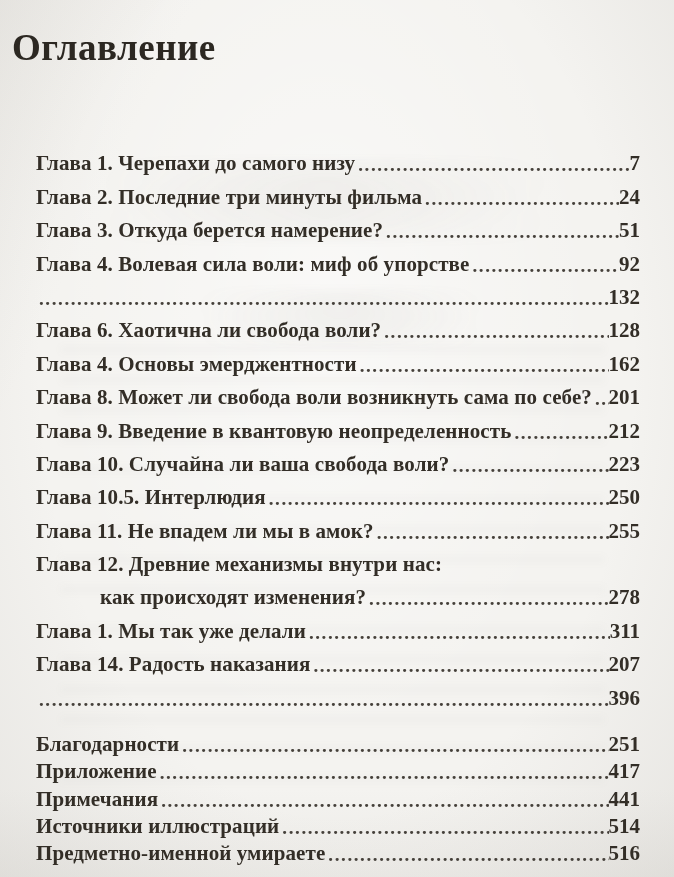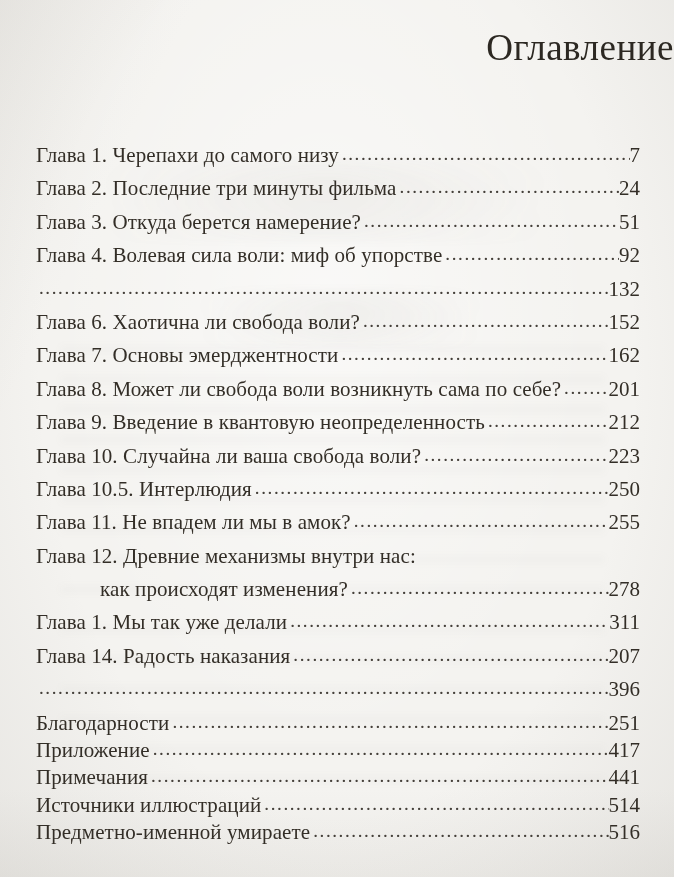--- a/index.html
+++ b/index.html
@@ -44,42 +44,43 @@
       rgba(140,134,122,0.055) 0px, rgba(140,134,122,0.055) 9px,
       rgba(0,0,0,0) 9px, rgba(0,0,0,0) 30px);
   }
   .ghost-head{
     background:
       radial-gradient(ellipse at 50% 30%, rgba(130,124,112,0.10) 0%, rgba(0,0,0,0) 70%),
       radial-gradient(ellipse at 50% 75%, rgba(130,124,112,0.08) 0%, rgba(0,0,0,0) 70%);
   }
 
   .title{
-    margin:26px 0 0 0;
-    text-align:right;
+    margin:26px 0 0 12px;
+    text-align:left;
     font-size:37px;
-    font-weight:normal;
+    font-weight:bold;
     letter-spacing:.5px;
     color:#2c2822;
     position:relative;z-index:2;
   }
 
   .toc{
     position:relative;z-index:2;
     margin:74px 34px 0 36px; 
   }
   .row{
     display:flex;
-    align-items:flex-start;
+    align-items:flex-end;
     height:33.4px;
     font-size:21px;
     white-space:nowrap;
+    font-weight:bold;
   }
   .backmatter .row{ height:27.3px; }
-  .backmatter{ margin-top:0; }
+  .backmatter{ margin-top:19px; }
   .row .t{ flex:0 0 auto; letter-spacing:.1px; }
   .row .leader{
     flex:1 1 auto;
     overflow:hidden;
     font-size:19px;
     letter-spacing:1.6px;
     color:var(--dots);
     padding:0 1px 0 3px;
     min-width:0;
   }
@@ -121,24 +122,24 @@
     <span class="leader">................................................................................................................................................................</span>
     <span class="p">92</span>
   </div>
         <div class="row">
     <span class="leader">................................................................................................................................................................</span>
     <span class="p">132</span>
   </div>
         <div class="row">
     <span class="t">Глава 6. Хаотична ли свобода воли?</span>
     <span class="leader">................................................................................................................................................................</span>
-    <span class="p">152</span>
-  </div>
-        <div class="row">
-    <span class="t">Глава 7. Основы эмерджентности</span>
+    <span class="p">128</span>
+  </div>
+        <div class="row">
+    <span class="t">Глава 4. Основы эмерджентности</span>
     <span class="leader">................................................................................................................................................................</span>
     <span class="p">162</span>
   </div>
         <div class="row">
     <span class="t">Глава 8. Может ли свобода воли возникнуть сама по себе?</span>
     <span class="leader">................................................................................................................................................................</span>
     <span class="p">201</span>
   </div>
         <div class="row">
     <span class="t">Глава 9. Введение в квантовую неопределенность</span>

